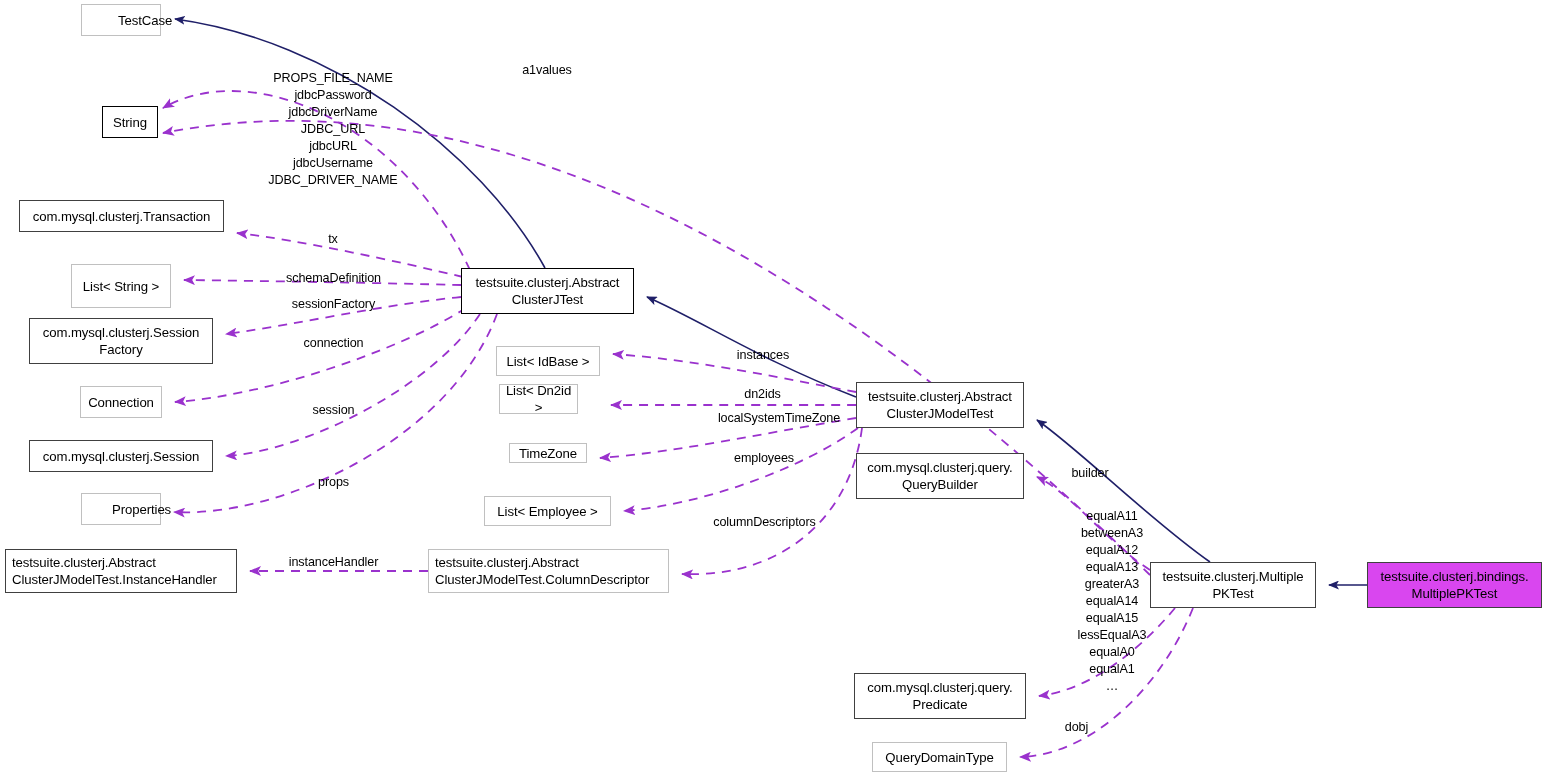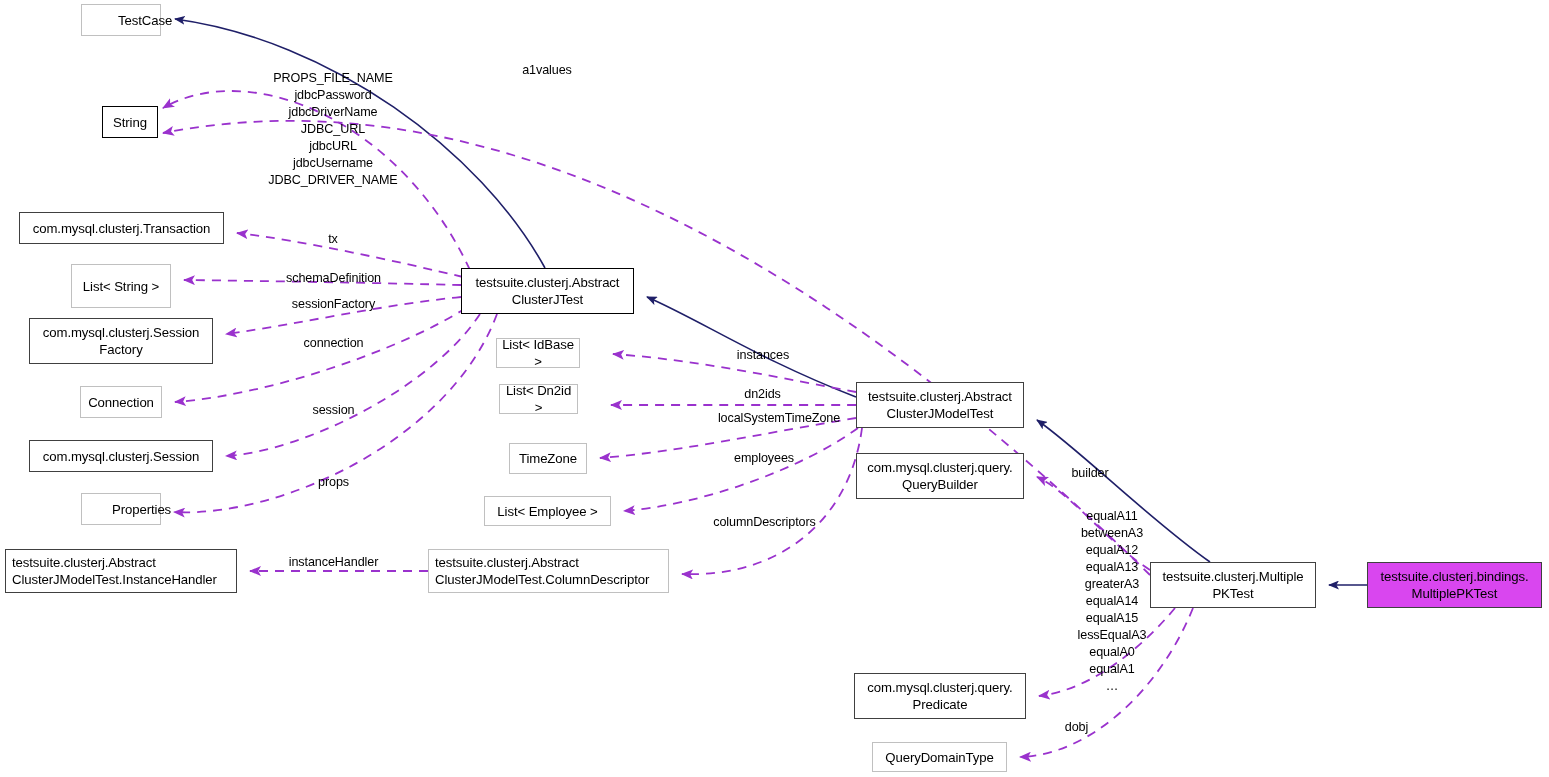--- a/index.html
+++ b/index.html
@@ -107,21 +107,21 @@
   </svg>
 
   <div class="node b-light" style="left:81px;  top:4px;   width:80px;  height:32px;padding-left:36px;">
       <span class="nlabel">TestCase</span>
     </div>
 
   <div class="node b-black" style="left:102px;  top:106px; width:56px;  height:32px;">
       <span class="nlabel">String</span>
     </div>
 
-  <div class="node b-dark" style="left:19px;  top:212px; width:205px; height:32px;">
+  <div class="node b-dark" style="left:19px;  top:200px; width:205px; height:32px;">
       <span class="nlabel">com.mysql.clusterj.Transaction</span>
     </div>
 
   <div class="node b-light" style="left:71px;  top:264px; width:100px; height:44px;justify-content:center;">
       <span class="nlabel">List&lt; String &gt;</span>
     </div>
 
   <div class="node b-dark" style="left:29px;  top:318px; width:184px; height:46px;">
       <span class="nlabel">com.mysql.clusterj.Session
 Factory</span>
@@ -142,29 +142,29 @@
   <div class="node b-dark align-left" style="left:5px; top:549px; width:232px; height:44px;">
       <span class="nlabel">testsuite.clusterj.Abstract
 ClusterJModelTest.InstanceHandler</span>
     </div>
 
   <div class="node b-black" style="left:461px; top:268px; width:173px; height:46px;">
       <span class="nlabel">testsuite.clusterj.Abstract
 ClusterJTest</span>
     </div>
 
-  <div class="node b-light" style="left:496px; top:338px; width:84px; height:30px;">
+  <div class="node b-light" style="left:496px; top:346px; width:104px; height:30px;">
       <span class="nlabel">List&lt; IdBase &gt;</span>
     </div>
 
   <div class="node b-light" style="left:499px; top:384px; width:79px;  height:30px;justify-content:flex-end;">
       <span class="nlabel">List&lt; Dn2id &gt;</span>
     </div>
 
-  <div class="node b-light" style="left:509px; top:443px; width:78px;  height:31px;">
+  <div class="node b-light" style="left:509px; top:443px; width:78px;  height:20px;">
       <span class="nlabel">TimeZone</span>
     </div>
 
   <div class="node b-light" style="left:484px; top:496px; width:127px; height:30px;">
       <span class="nlabel">List&lt; Employee &gt;</span>
     </div>
 
   <div class="node b-light align-left" style="left:428px; top:549px; width:241px; height:44px;">
       <span class="nlabel">testsuite.clusterj.Abstract
 ClusterJModelTest.ColumnDescriptor</span>

